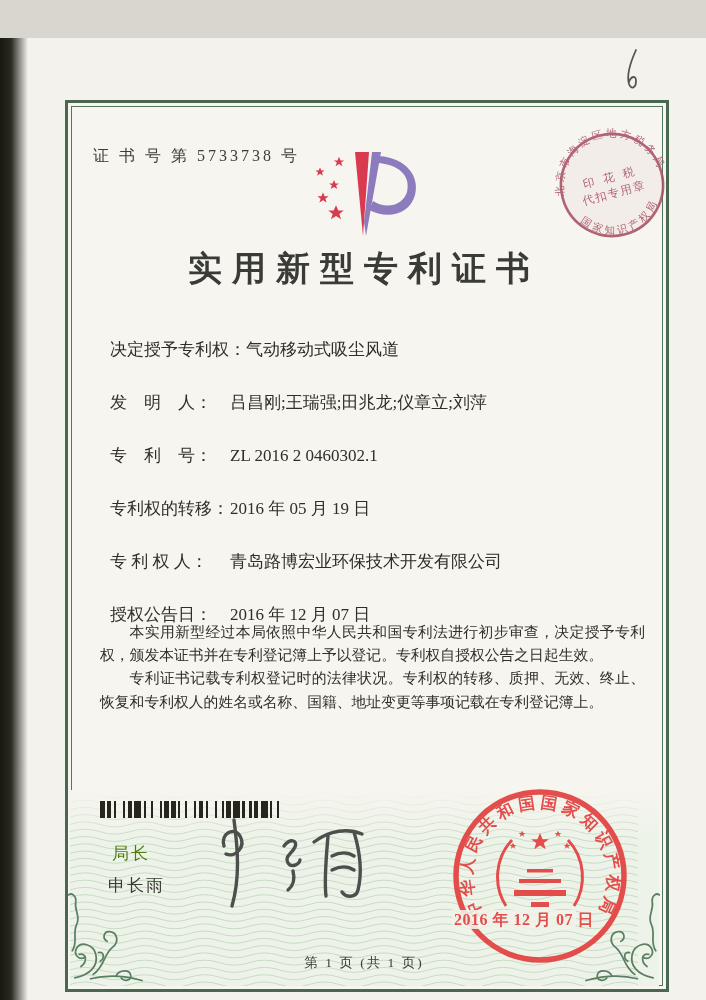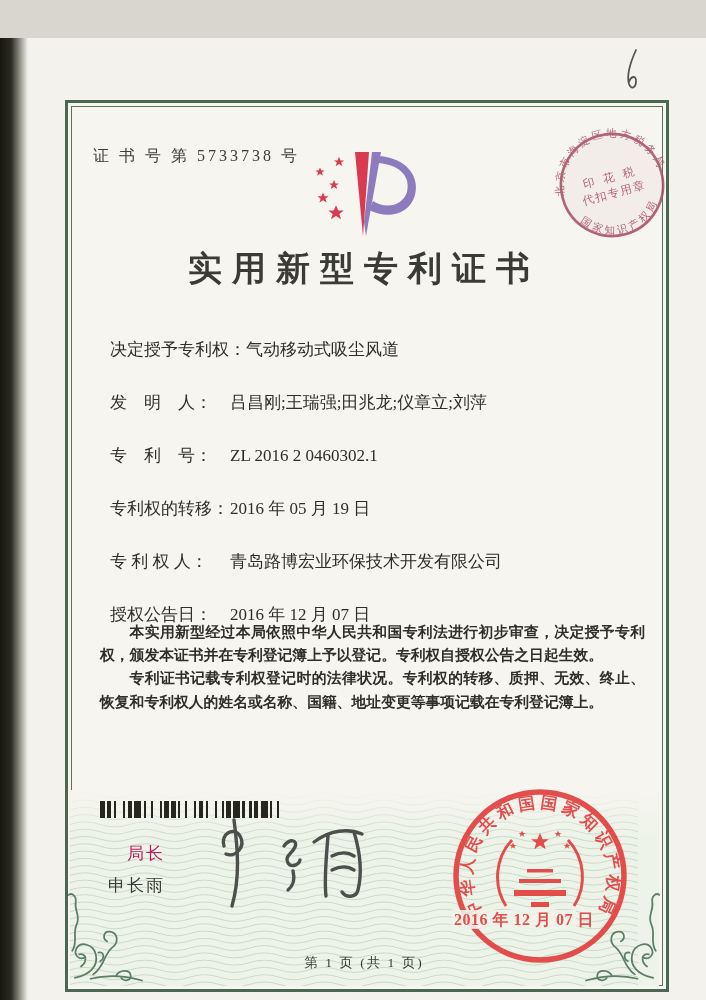--- a/index.html
+++ b/index.html
@@ -21,26 +21,26 @@
   .cert-number{position:absolute;left:93px;top:108px;font-size:16px;letter-spacing:3px;color:#3c3c38;}
   .logo{position:absolute;left:306px;top:112px;}
   .title{position:absolute;left:65px;top:208px;width:598px;text-align:center;
     font-size:34px;font-weight:bold;letter-spacing:10px;color:#3a3a36;}
   .fields{position:absolute;left:110px;top:293px;width:520px;}
   .field{position:absolute;left:0;font-size:17px;white-space:nowrap;color:#2e2e2a;}
   .field .lab{display:inline-block;min-width:120px;}
   .f0{top:7px}.f1{top:60px}.f2{top:113px}.f3{top:166px}.f4{top:219px}.f5{top:272px}
   .body-text{position:absolute;left:100px;top:583px;width:545px;font-size:14.8px;
     line-height:23.2px;text-align:justify;color:#2e2e2a;}
-  .body-text p{margin:0;text-indent:2em;font-weight:bold;}
+  .body-text p{margin:0;text-indent:2em;}
   .barcode{position:absolute;left:100px;top:763px;height:17px;display:flex;align-items:stretch;}
   .barcode span{display:block;height:100%;}
   .barcode .bar{background:#26261f;}
-  .sig-role{position:absolute;left:127px;top:804px;font-size:17px;letter-spacing:2px;
-    font-family:"Liberation Sans","DejaVu Sans",sans-serif;color:#be185d;}
+  .sig-role{position:absolute;left:112px;top:804px;font-size:17px;letter-spacing:2px;
+    font-family:"Liberation Sans","DejaVu Sans",sans-serif;color:#4d7c0f;}
   .sig-name{position:absolute;left:108px;top:836px;font-size:17px;letter-spacing:2px;
     font-family:"Liberation Sans","DejaVu Sans",sans-serif;color:#3a3a36;}
   .sig-hand{position:absolute;left:196px;top:778px;}
   .seal{position:absolute;left:450px;top:748px;}
   .stamp{position:absolute;left:553px;top:88px;opacity:.88;}
   .flourish{position:absolute;width:96px;height:96px;}
   .fl-left{left:67px;top:850px;}
   .fl-right{left:565px;top:850px;transform:scaleX(-1);}
   .footer{position:absolute;left:65px;top:916px;width:598px;text-align:center;
     font-size:13.5px;letter-spacing:2px;color:#3c3c38;}

